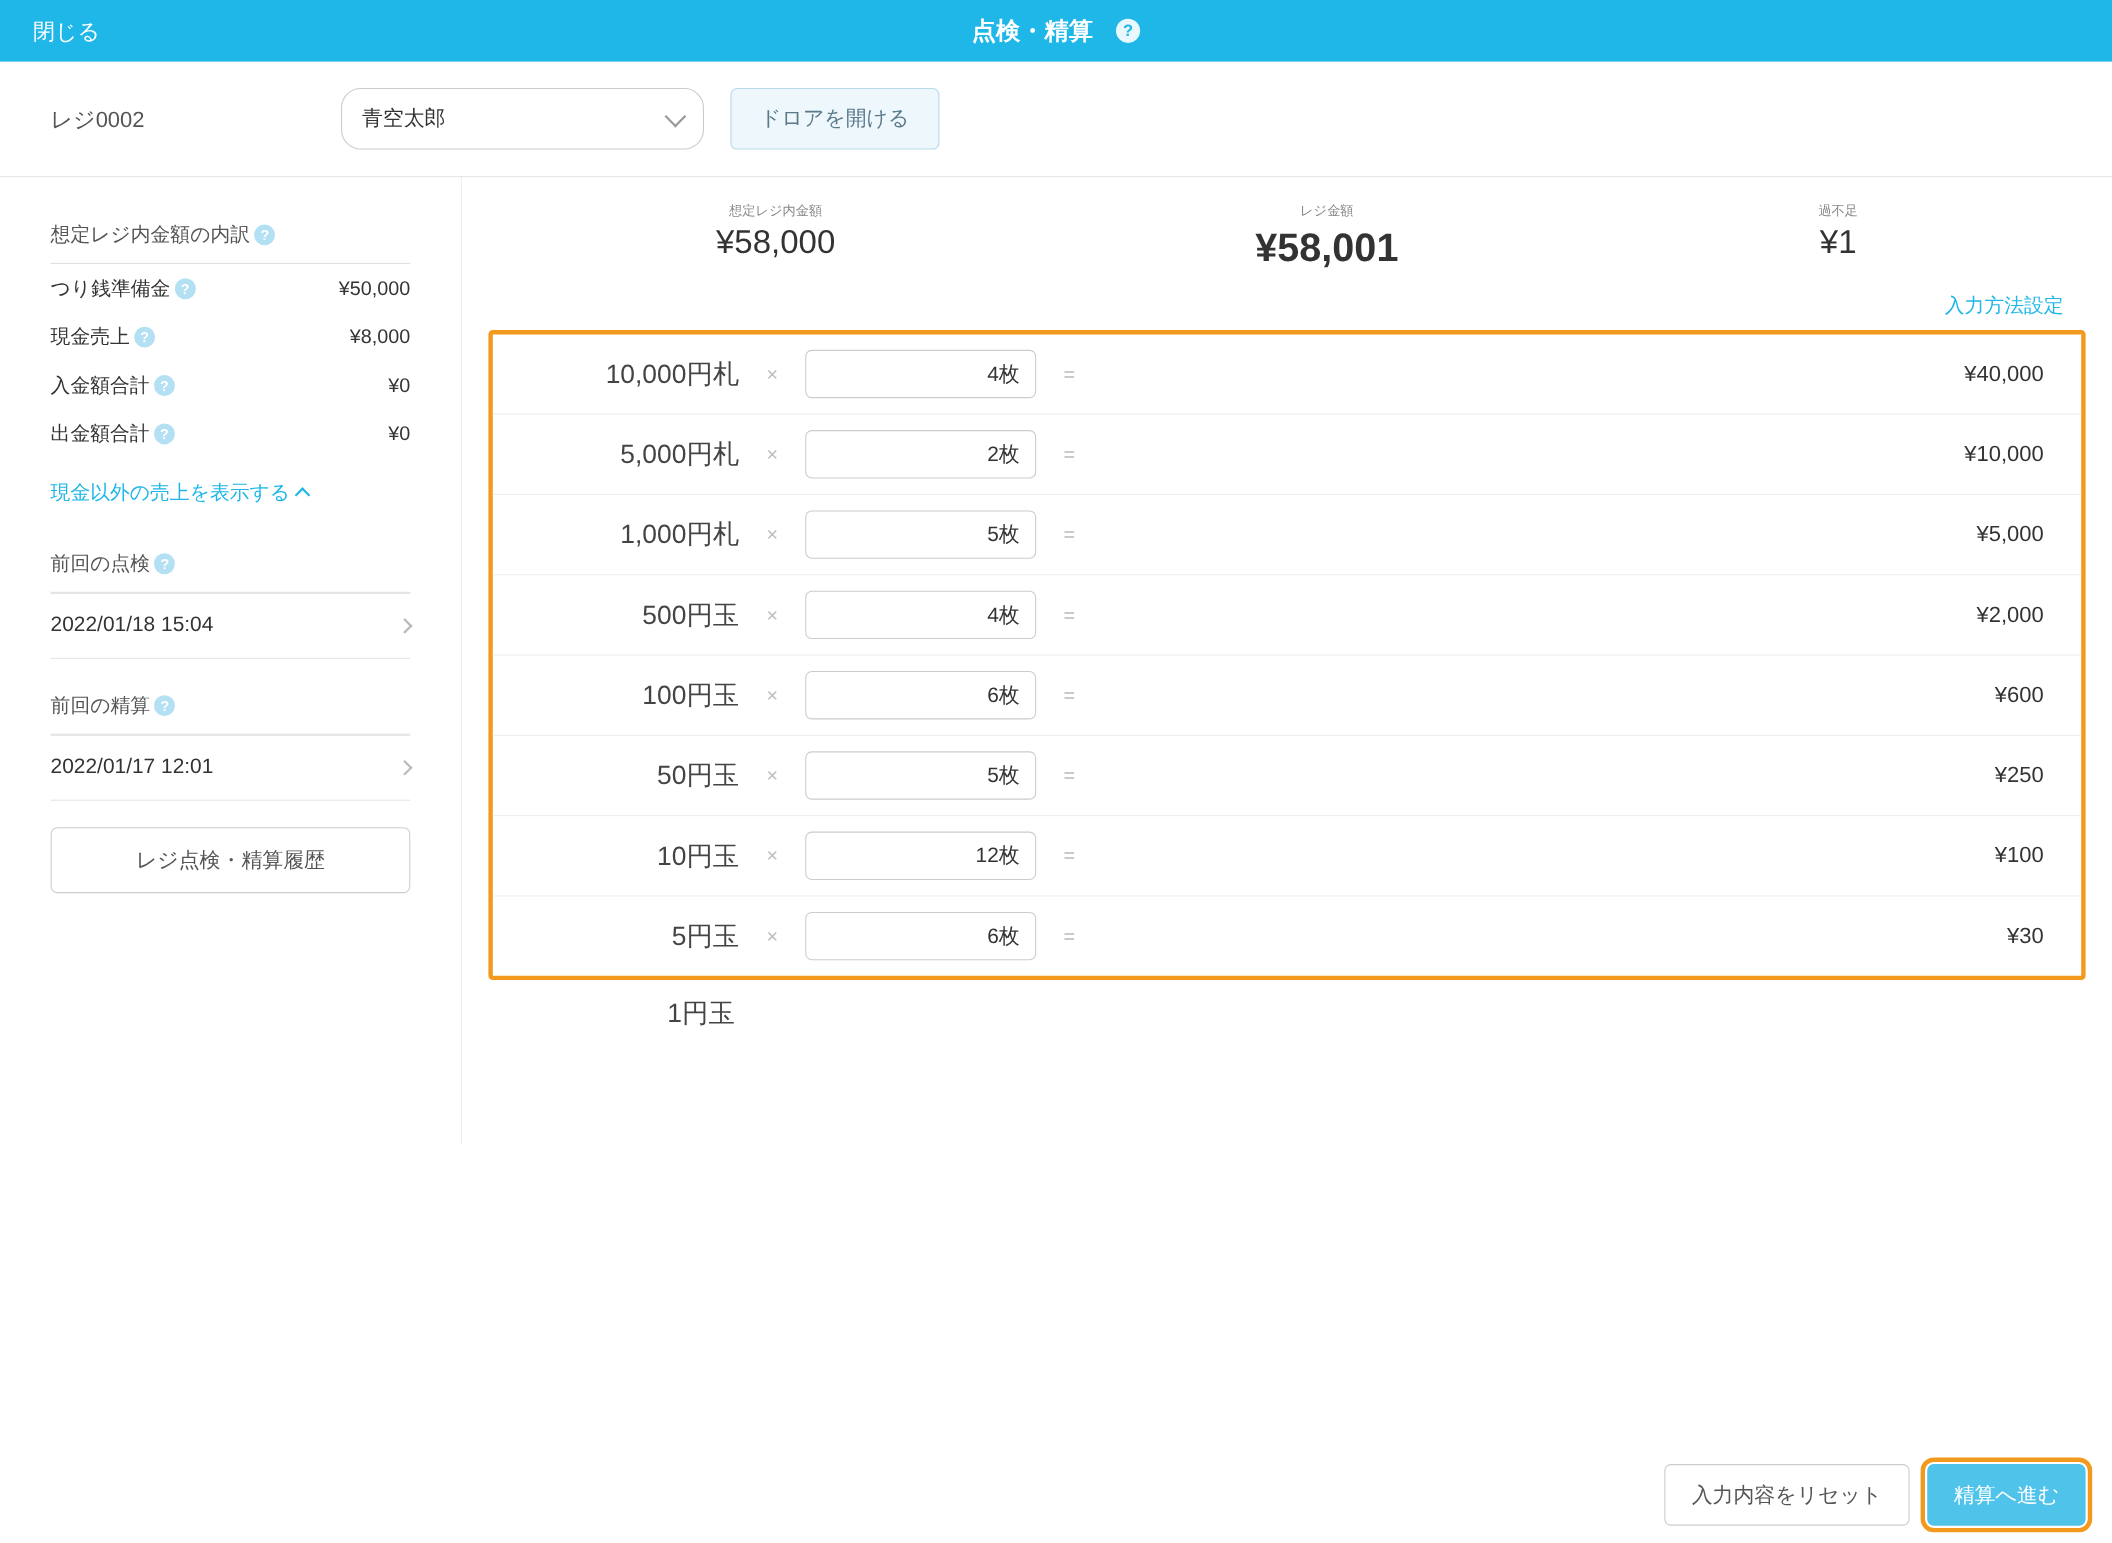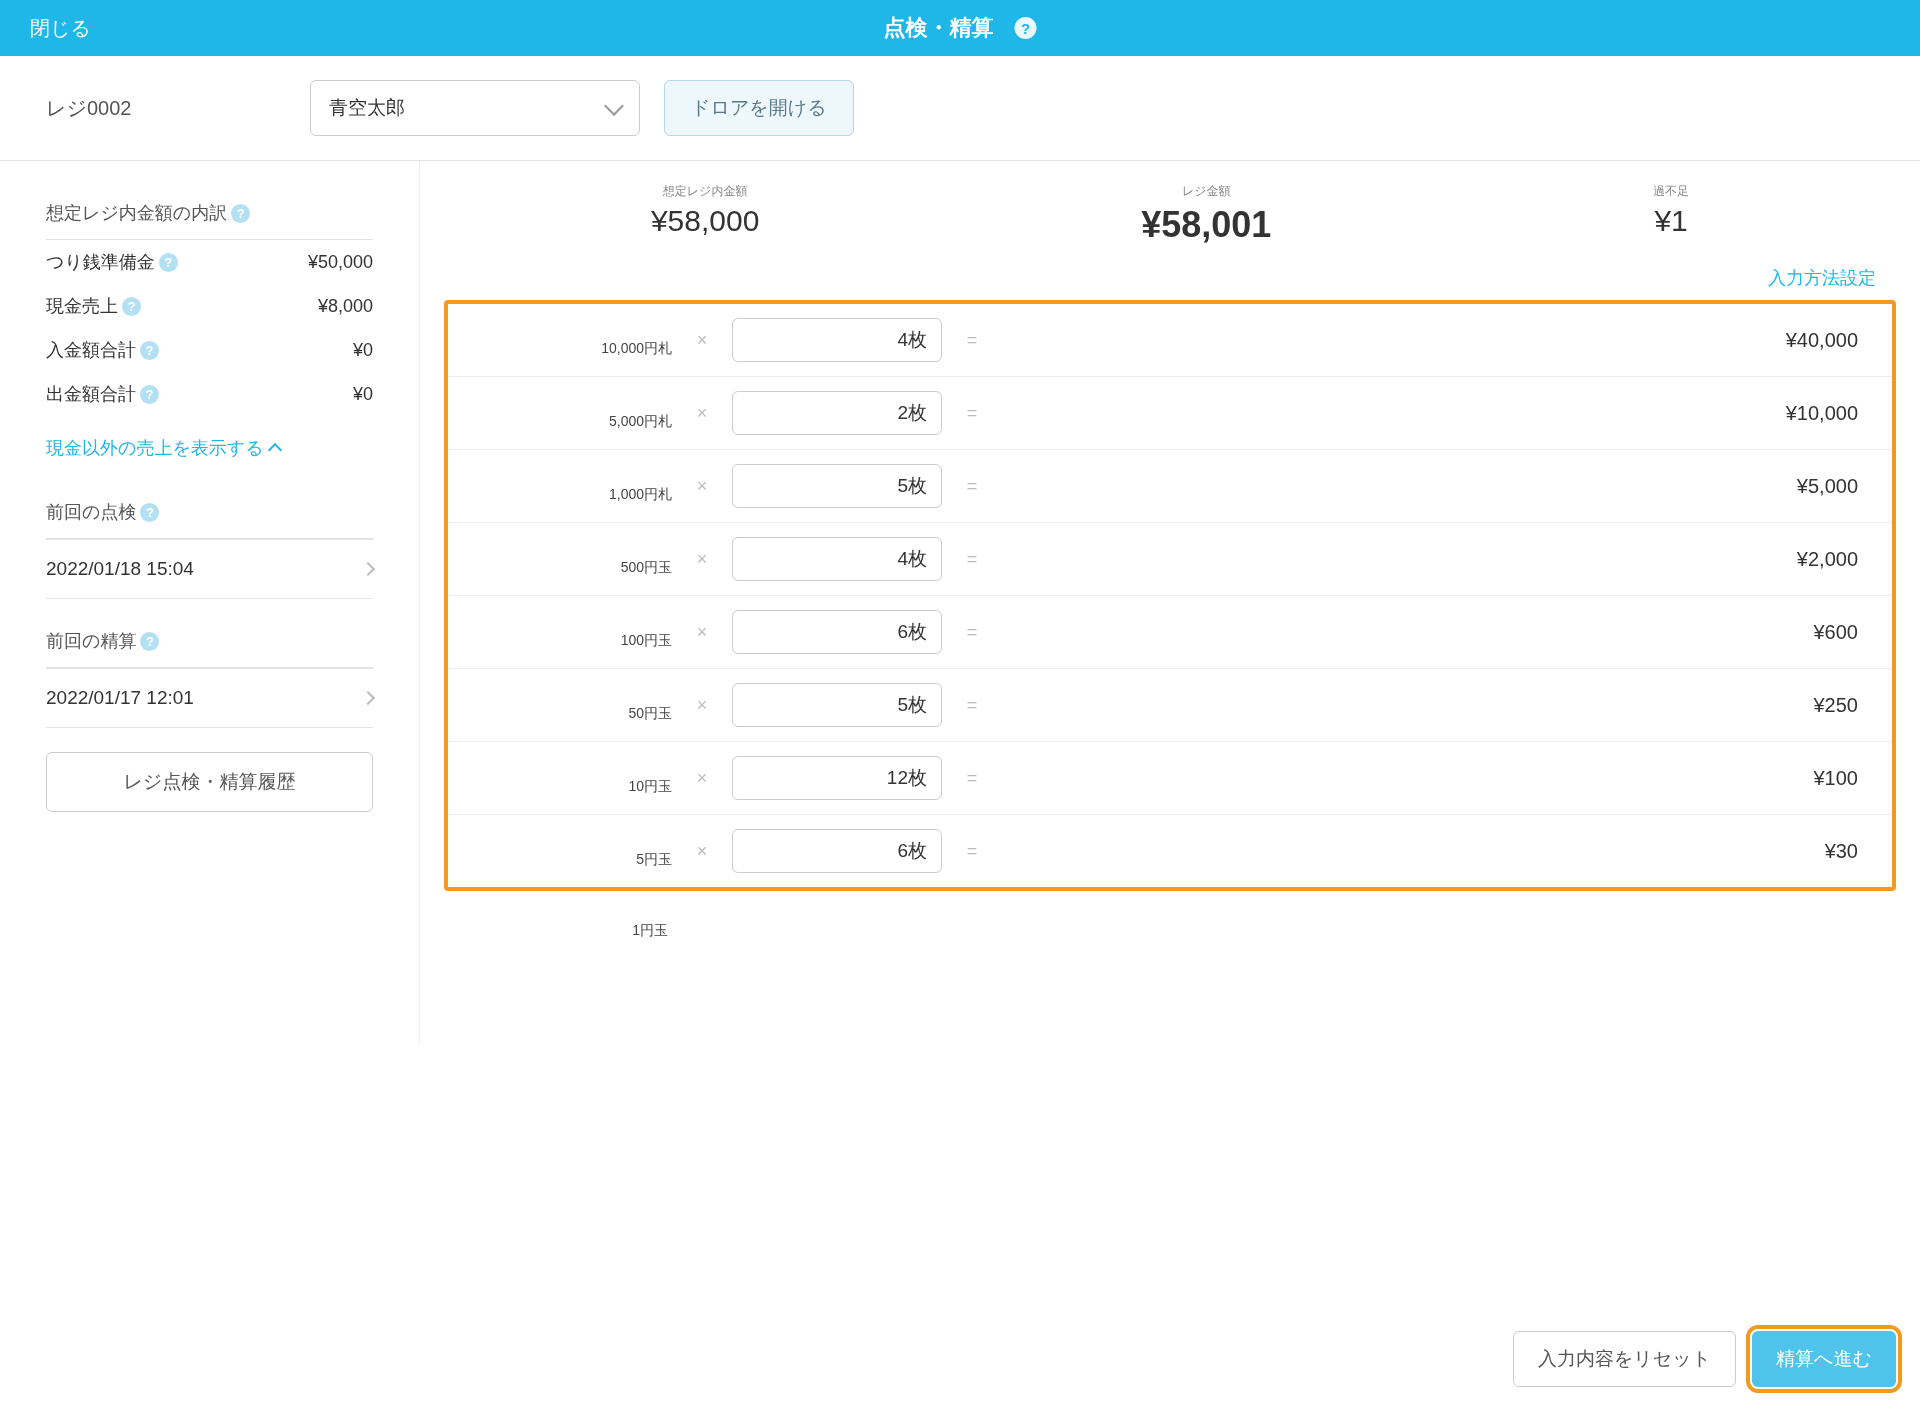--- a/index.html
+++ b/index.html
@@ -54,21 +54,21 @@
     .register-label {
       font-size: 20px;
       color: #555;
       min-width: 240px;
     }
     .staff-select {
       display: flex;
       align-items: center;
       justify-content: space-between;
       border: 1px solid #ccc;
-      border-radius: 6px;
+      border-radius: 18px;
       padding: 14px 18px;
       font-size: 19px;
       color: #333;
       width: 330px;
       cursor: pointer;
     }
     .chevron-down {
       width: 14px;
       height: 14px;
       border-right: 2px solid #999;
@@ -206,23 +206,22 @@
     .denom-row {
       display: flex;
       align-items: center;
       padding: 14px 24px;
       border-bottom: 1px solid #eee;
     }
     .denom-row:last-child { border-bottom: none; }
     .denom-label {
       width: 200px;
       text-align: right;
-      font-size: 14px;
+      font-size: 24px;
       color: #444;
-      margin-top: 17px;
     }
     .denom-times {
       width: 60px;
       text-align: center;
       color: #bbb;
       font-size: 18px;
     }
     .denom-input {
       width: 210px;
       border: 1px solid #ccc;

